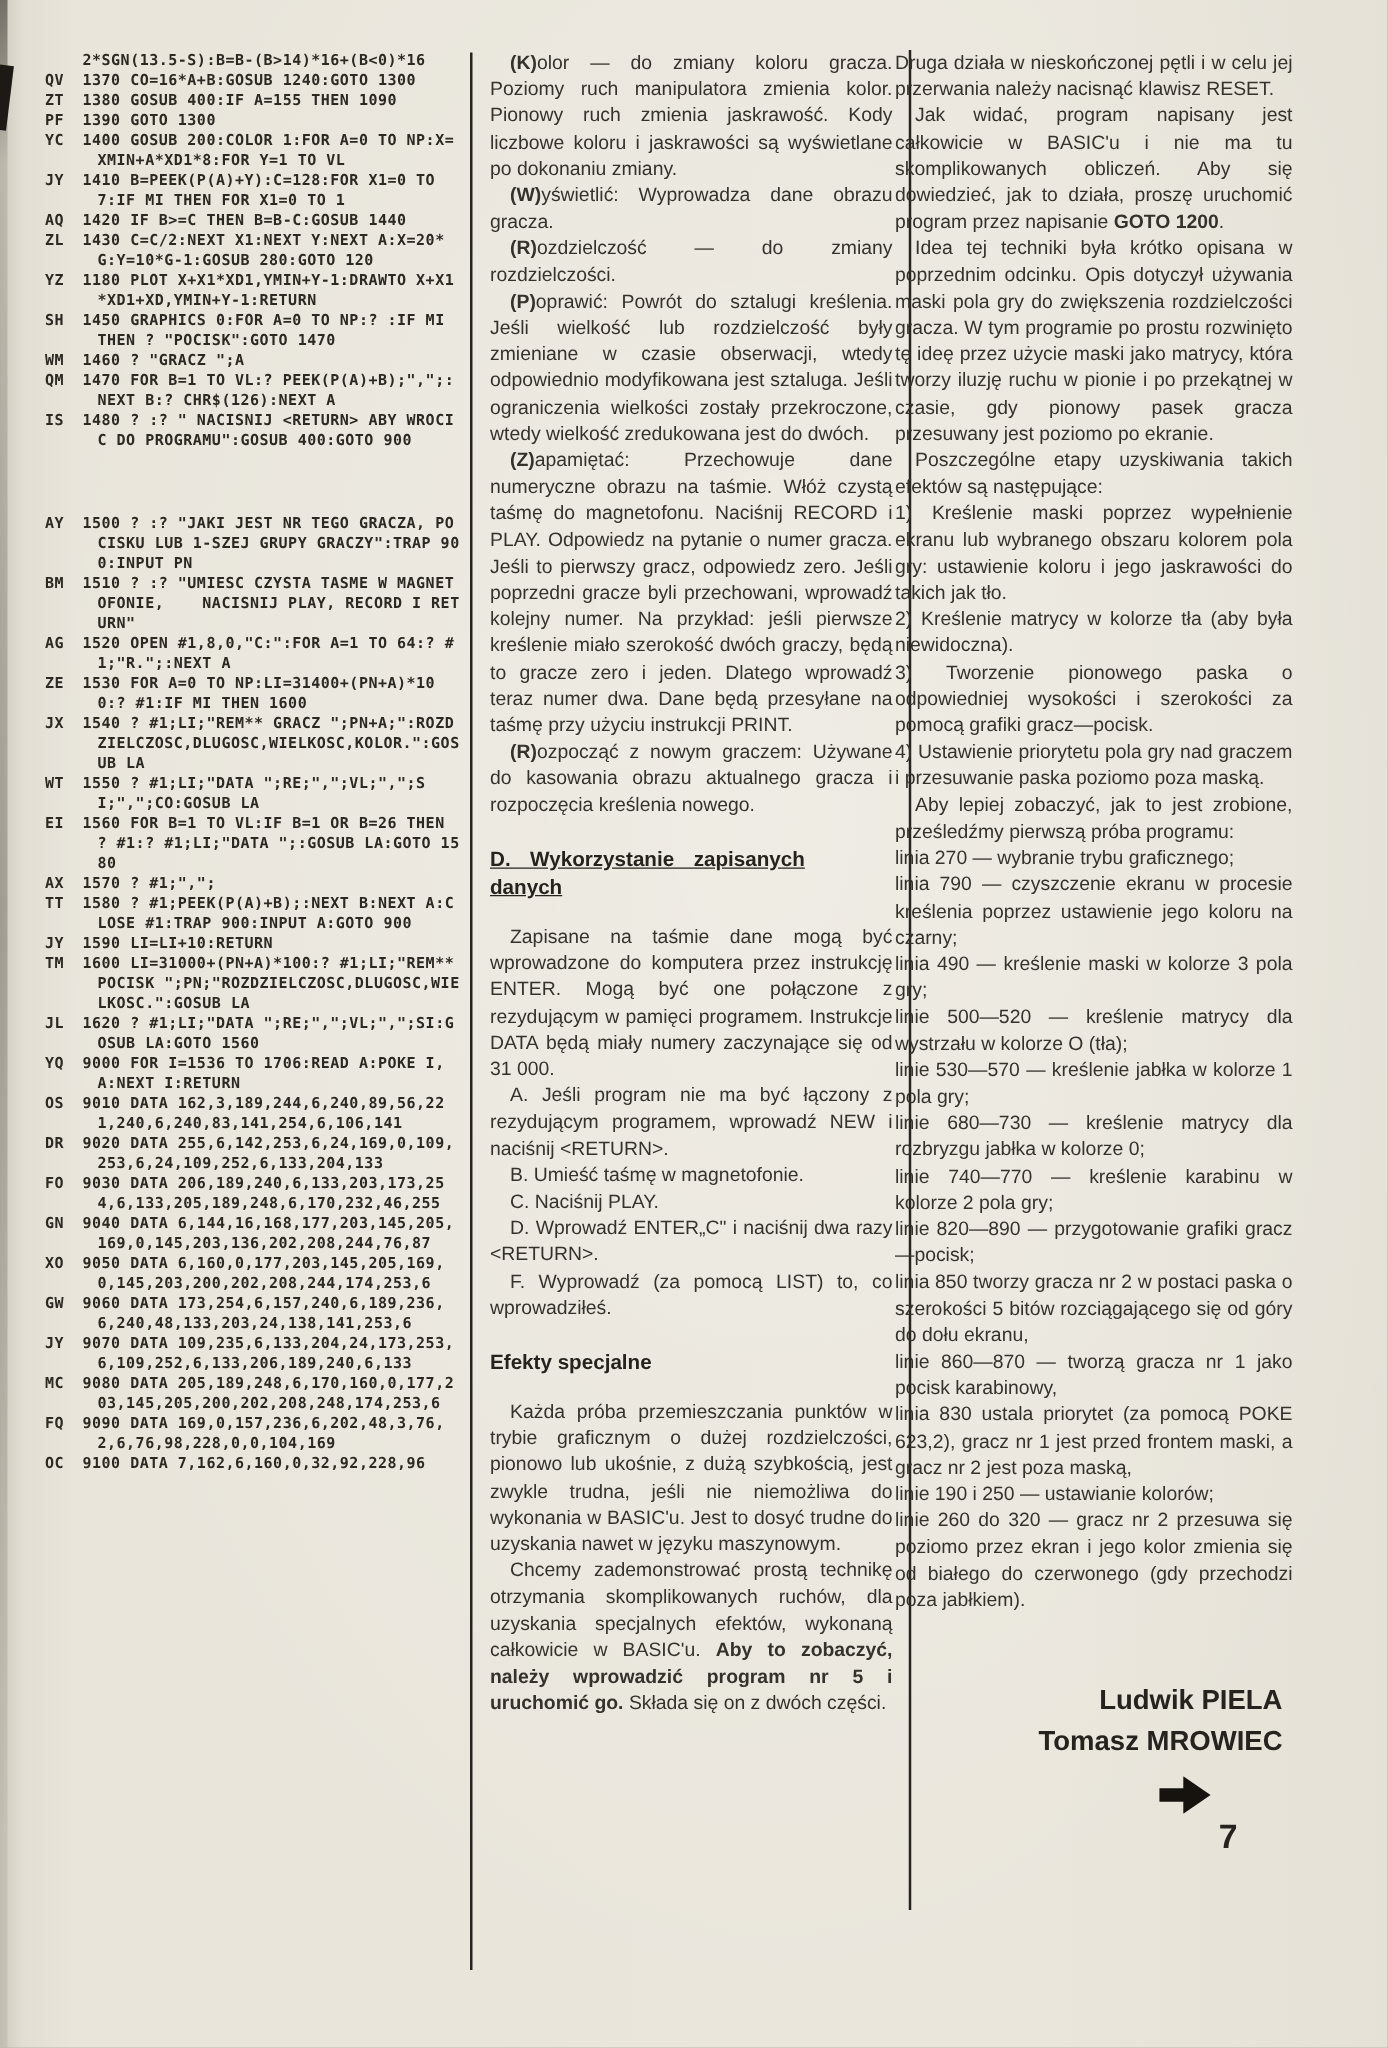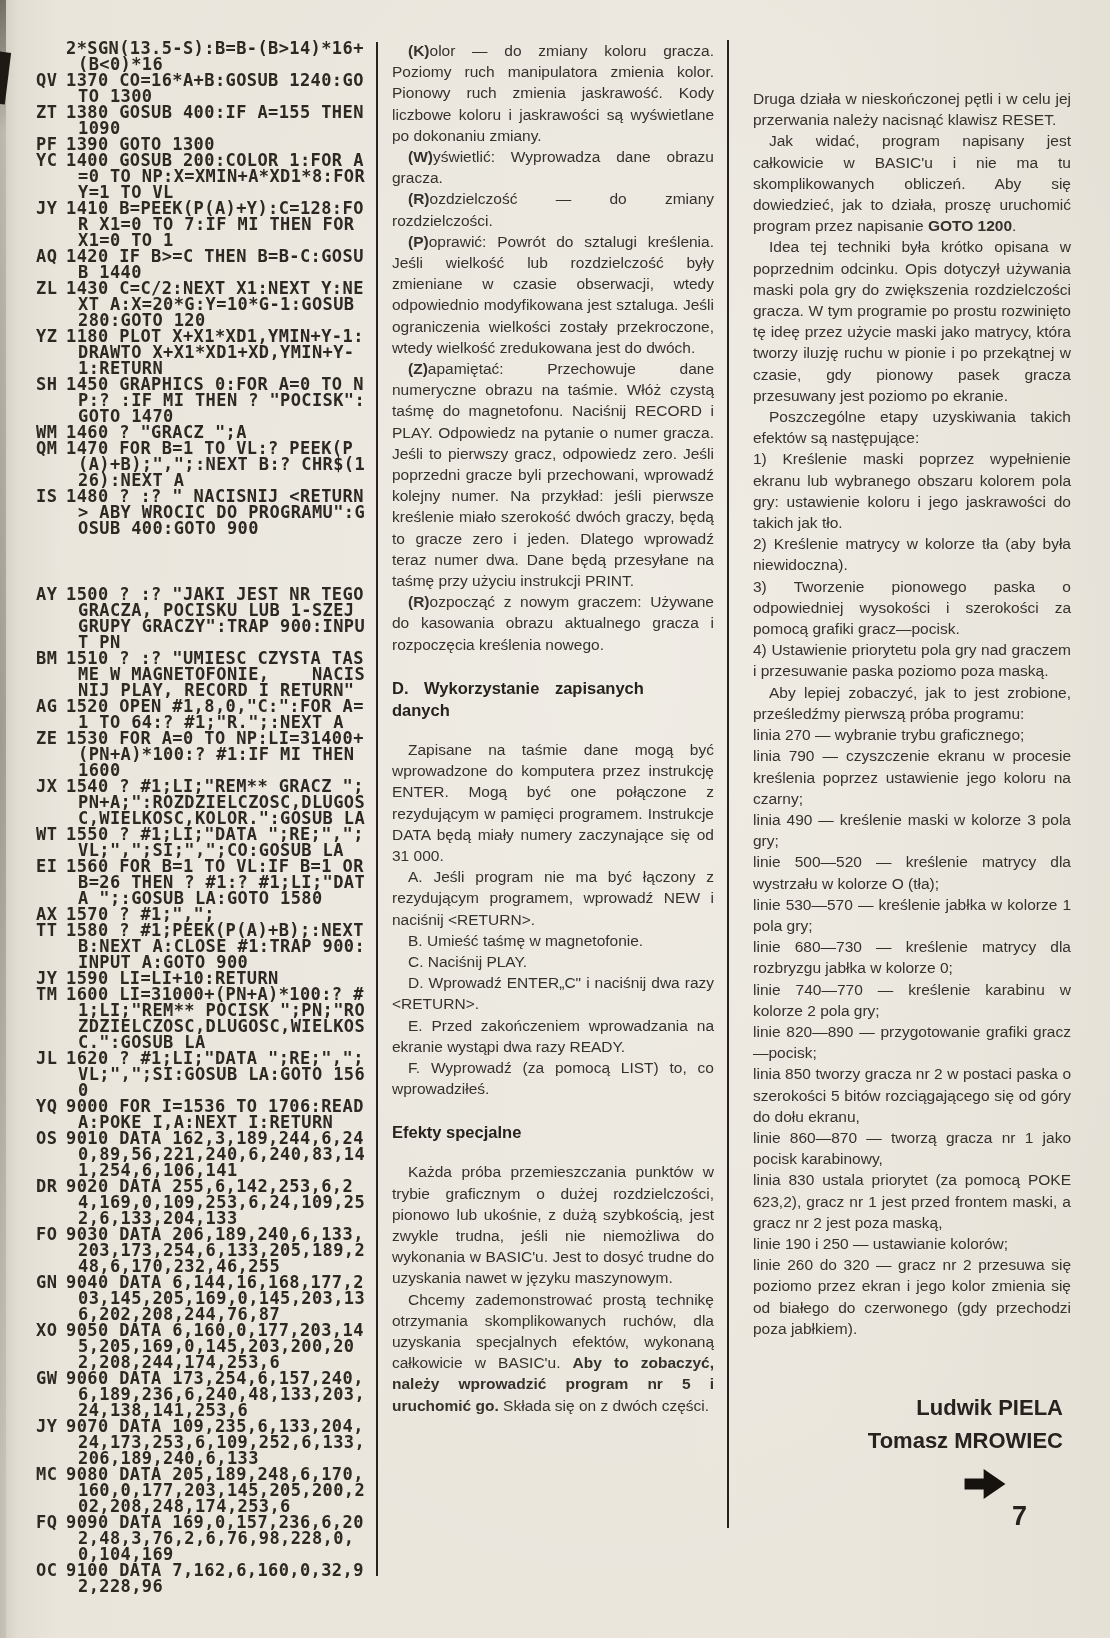--- a/index.html
+++ b/index.html
@@ -18,36 +18,36 @@
 
   
   .vrule { position:absolute; width:2px; background:#27241f; }
   .vrule-1 { left:376px; top:42px; height:1534px; }
   .vrule-2 { left:727px; top:40px; height:1488px; }
 
   
   .col-listing {
     position:absolute; left:36px; top:40px; width:334px;
     font-family:"DejaVu Sans Mono", monospace; font-weight:700;
-    font-size:17px; line-height:16px; letter-spacing:0.4px; color:#2c2922;
+    font-size:12px; line-height:16px; letter-spacing:0.4px; color:#2c2922;
   }
   .listing-row { display:flex; align-items:flex-start; }
   .listing-prefix { flex:0 0 30px; width:30px; }
   .listing-code { flex:1; white-space:pre-wrap; word-break:break-all; padding-left:12px; text-indent:-12px; }
   .listing-gap { height:50px; }
 
   
   .col-article { position:absolute; top:40px; font-size:15.5px; line-height:21.2px; text-align:justify; }
   .col-middle { left:392px; width:322px; }
-  .col-right  { left:753px; width:318px;margin-top:48px; }
+  .col-right  { left:716px; width:318px; }
   .para { margin:0; }
   .para.indent { text-indent:16px; }
   .para .b { font-weight:bold; }
   .col-heading { font-weight:bold; font-size:16.5px; line-height:22px; color:#26231e; margin:22px 0 18px 0; text-align:left; }
-  .col-heading.spread { word-spacing:11px; }
+  .col-heading.spread { word-spacing:11px;text-decoration:underline; }
 
   .authors { margin-top:52px; text-align:right; font-weight:bold; font-size:22px; line-height:33px; color:#26231e; padding-right:8px; }
   .arrow-wrap { text-align:right; margin-top:12px; padding-right:64px; }
   .arrow-wrap svg { display:inline-block; }
   .page-number { text-align:right; font-weight:bold; font-size:27px; color:#26231e; margin-top:2px; padding-right:44px;
                  font-family:"Liberation Sans", sans-serif; }
 </style>
 </head>
 <body>
 
@@ -211,21 +211,20 @@
       <div class="para indent"><span class="b">(R)</span><span>ozdzielczość — do zmiany rozdzielczości.</span></div>
       <div class="para indent"><span class="b">(P)</span><span>oprawić: Powrót do sztalugi kreślenia. Jeśli wielkość lub rozdzielczość były zmieniane w czasie obserwacji, wtedy odpowiednio modyfikowana jest sztaluga. Jeśli ograniczenia wielkości zostały przekroczone, wtedy wielkość zredukowana jest do dwóch.</span></div>
       <div class="para indent"><span class="b">(Z)</span><span>apamiętać: Przechowuje dane numeryczne obrazu na taśmie. Włóż czystą taśmę do magnetofonu. Naciśnij RECORD i PLAY. Odpowiedz na pytanie o numer gracza. Jeśli to pierwszy gracz, odpowiedz zero. Jeśli poprzedni gracze byli przechowani, wprowadź kolejny numer. Na przykład: jeśli pierwsze kreślenie miało szerokość dwóch graczy, będą to gracze zero i jeden. Dlatego wprowadź teraz numer dwa. Dane będą przesyłane na taśmę przy użyciu instrukcji PRINT.</span></div>
       <div class="para indent"><span class="b">(R)</span><span>ozpocząć z nowym graczem: Używane do kasowania obrazu aktualnego gracza i rozpoczęcia kreślenia nowego.</span></div>
       <div class="col-heading spread">D. Wykorzystanie zapisanych danych</div>
       <div class="para indent"><span>Zapisane na taśmie dane mogą być wprowadzone do komputera przez instrukcję ENTER. Mogą być one połączone z rezydującym w pamięci programem. Instrukcje DATA będą miały numery zaczynające się od 31 000.</span></div>
       <div class="para indent"><span>A. Jeśli program nie ma być łączony z rezydującym programem, wprowadź NEW i naciśnij &lt;RETURN&gt;.</span></div>
       <div class="para indent"><span>B. Umieść taśmę w magnetofonie.</span></div>
       <div class="para indent"><span>C. Naciśnij PLAY.</span></div>
       <div class="para indent"><span>D. Wprowadź ENTER„C" i naciśnij dwa razy &lt;RETURN&gt;.</span></div>
-      <div class="para indent"><span>E. Przed zakończeniem wprowadzania na ekranie wystąpi dwa razy READY.</span></div>
       <div class="para indent"><span>F. Wyprowadź (za pomocą LIST) to, co wprowadziłeś.</span></div>
       <div class="col-heading">Efekty specjalne</div>
       <div class="para indent"><span>Każda próba przemieszczania punktów w trybie graficznym o dużej rozdzielczości, pionowo lub ukośnie, z dużą szybkością, jest zwykle trudna, jeśli nie niemożliwa do wykonania w BASIC'u. Jest to dosyć trudne do uzyskania nawet w języku maszynowym.</span></div>
       <div class="para indent"><span>Chcemy zademonstrować prostą technikę otrzymania skomplikowanych ruchów, dla uzyskania specjalnych efektów, wykonaną całkowicie w BASIC'u. </span><span class="b">Aby to zobaczyć, należy wprowadzić program nr 5 i uruchomić go.</span><span> Składa się on z dwóch części.</span></div>
     </div>
 
   <div class="vrule vrule-2"></div>
 
   <div class="col-article col-right">
     <div>

